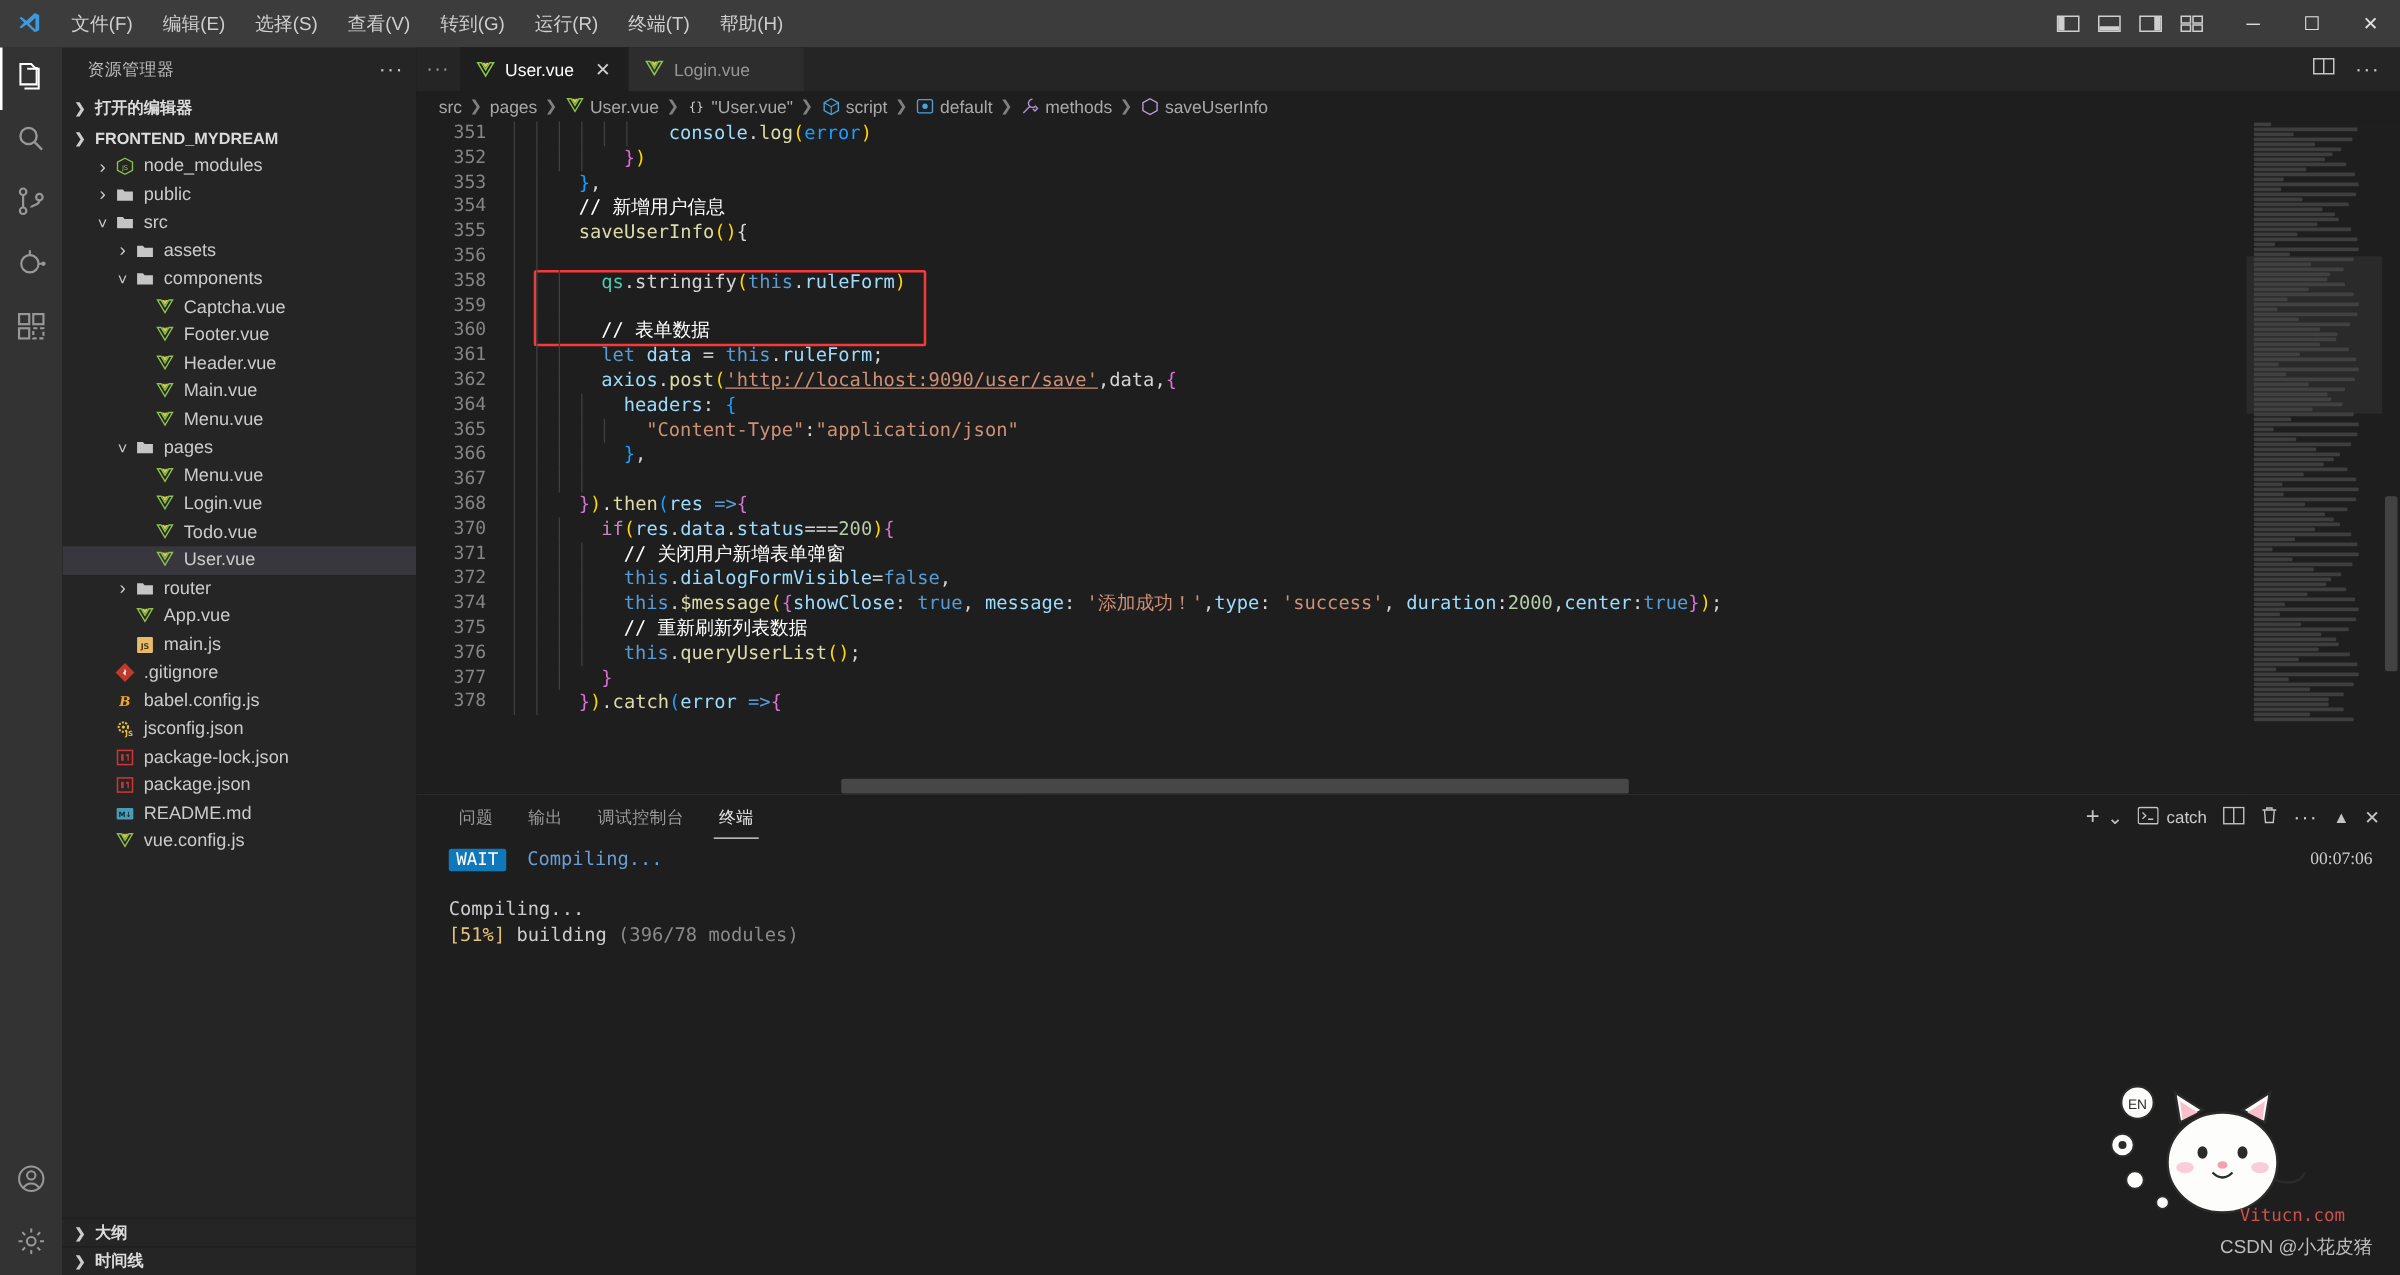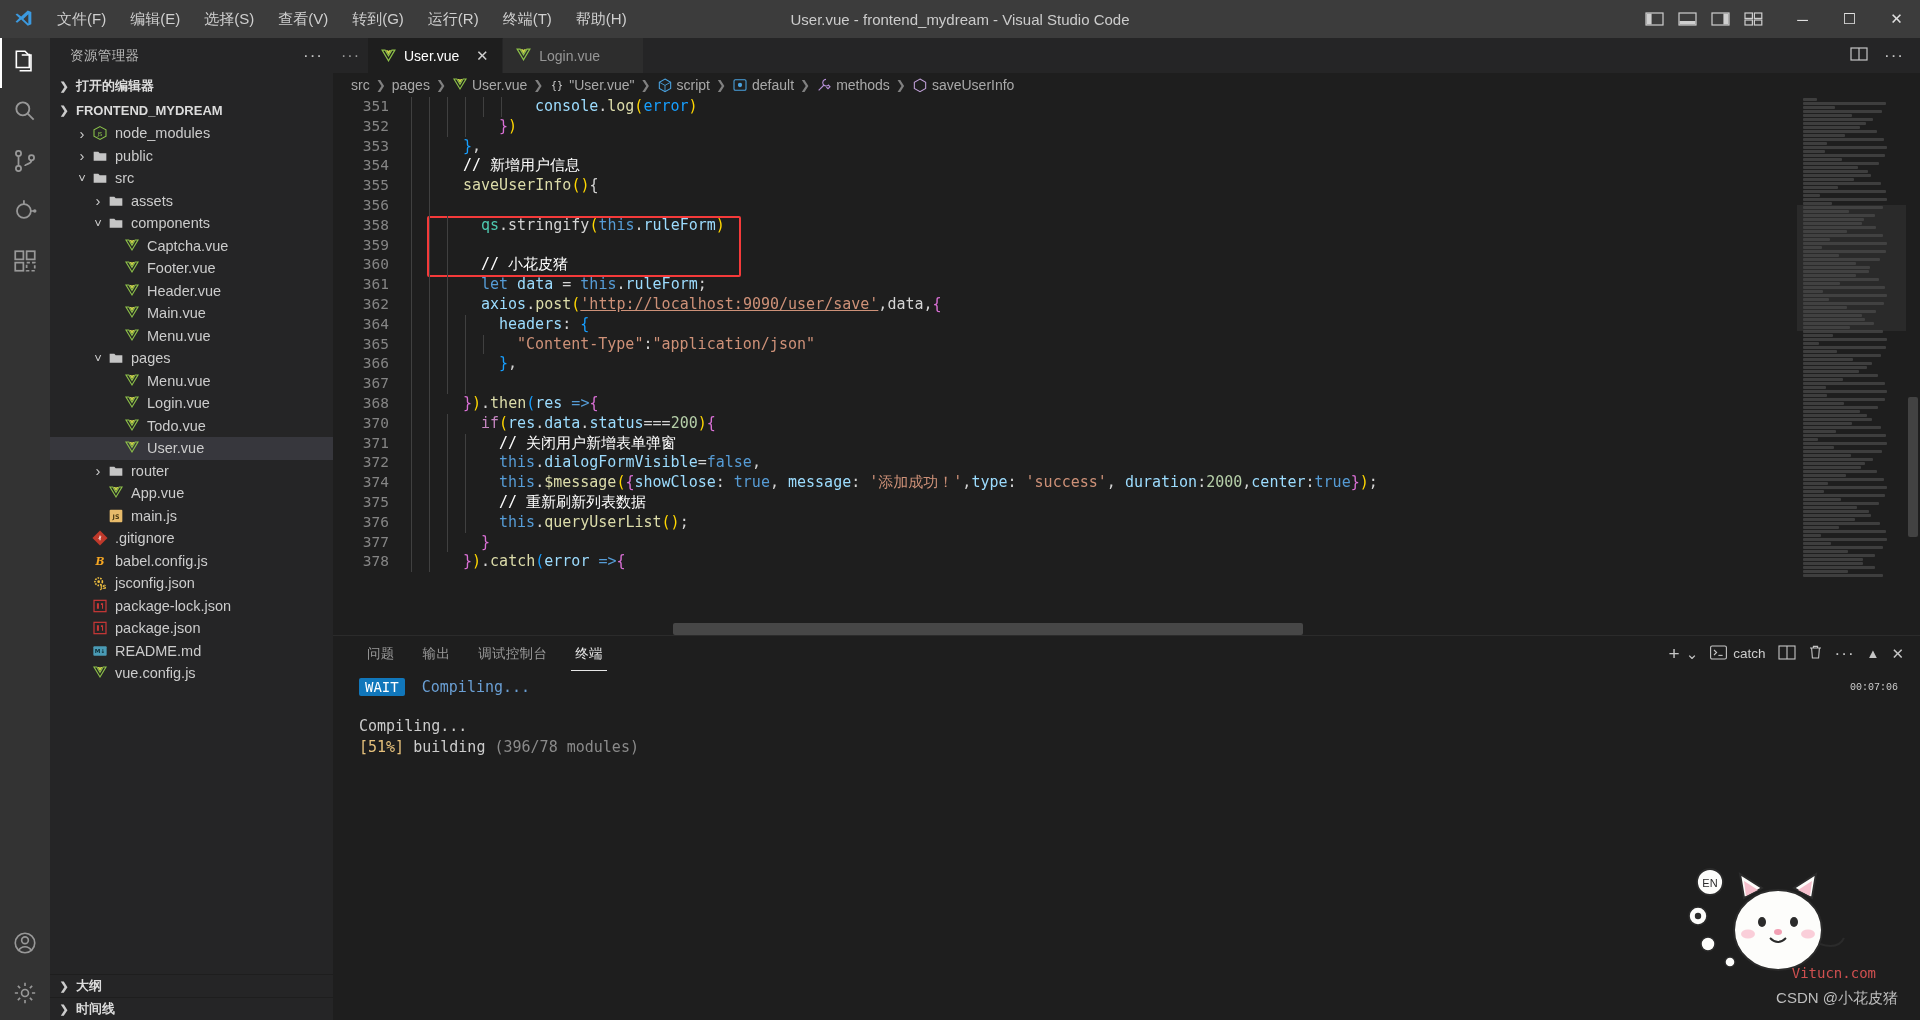--- a/index.html
+++ b/index.html
@@ -166,21 +166,21 @@
   .panel-actions { margin-left: auto; display: flex; align-items: center; gap: 12px; padding-right: 16px; color: #c5c5c5; font-size: 14px; }
   .term-select { display: flex; align-items: center; gap: 6px; font-size: 13.5px; color: #cccccc; }
   .panel-body {
     flex: 1; font-family: "DejaVu Sans Mono", monospace; font-size: 15px; line-height: 21px;
     padding: 6px 0 0 26px; color: #cccccc; position: relative; overflow: hidden;
   }
   .wait-badge { background:#1177bb; color:#ffffff; padding:1px 6px; font-size:14px; border-radius:2px;}
   .compiling { color: #6a9fd4; margin-left: 8px; }
   .pct { color: #e5c07b; }
   .modules { color: #8a8a8a; }
-  .clock { position: absolute; right: 22px; top: 6px; font-size: 10px; color: #cccccc; font-family: Liberation Mono, monospace; margin-left: 16px; }
+  .clock { position: absolute; right: 22px; top: 6px; font-size: 14px; color: #cccccc; font-family: Liberation Serif, serif; margin-left: 16px; }
 
   
   .mascot { position: absolute; right: 56px; bottom: 38px; width: 190px; height: 130px; }
   .wm { position: absolute; right: 22px; bottom: 12px; font-size: 15px; color: #bdbdbd; font-family: "Liberation Sans", sans-serif;}
   .wm-red { position:absolute; right: 44px; bottom: 36px; font-size: 14px; color:#d05050; }
 </style>
 </head>
 <body>
 
 <div class="app">
@@ -194,21 +194,20 @@
     <div class="menu" id="menubar">
         <div class="menu-item">文件(F)</div>
         <div class="menu-item">编辑(E)</div>
         <div class="menu-item">选择(S)</div>
         <div class="menu-item">查看(V)</div>
         <div class="menu-item">转到(G)</div>
         <div class="menu-item">运行(R)</div>
         <div class="menu-item">终端(T)</div>
         <div class="menu-item">帮助(H)</div>
       </div>
-    <div class="title-center">User.vue - frontend_mydream - Visual Studio Code</div>
     <div class="title-right">
       <div class="layout-icons">
         <span class="li">
           <svg width="19" height="16" viewBox="0 0 19 16">
               <rect x="1" y="2" width="17" height="12" fill="none" stroke="#cfcfcf" stroke-width="1.2"></rect>
               <rect x="1.6" y="2.6" width="5" height="10.8" fill="#cfcfcf"></rect>
             </svg>
         </span>
         <span class="li">
           <svg width="19" height="16" viewBox="0 0 19 16">
@@ -668,21 +667,21 @@
         <div class="code" id="codelines">
           <div class="redbox" id="redbox" style="top: 118.8px; height: 61.4px; left: 94px; width: 314px;"></div>
         <div class="cline"><span class="lno">351</span><span class="ctext" style="position: relative;"><span class="guide" style="left:0px;top:0"></span><span class="guide" style="left:18px;top:0"></span><span class="guide" style="left:36px;top:0"></span><span class="guide" style="left:54px;top:0"></span><span class="guide" style="left:72px;top:0"></span><span class="guide" style="left:90px;top:0"></span><span style="padding-left: 108px;"><span class="var">console</span><span class="op">.</span><span class="fn">log</span><span class="yel">(</span><span class="blu">error</span><span class="yel">)</span></span></span></div>
             <div class="cline"><span class="lno">352</span><span class="ctext" style="position: relative;"><span class="guide" style="left:0px;top:0"></span><span class="guide" style="left:18px;top:0"></span><span class="guide" style="left:36px;top:0"></span><span class="guide" style="left:54px;top:0"></span><span style="padding-left: 72px;"><span class="pnk">}</span><span class="yel">)</span></span></span></div>
             <div class="cline"><span class="lno">353</span><span class="ctext" style="position: relative;"><span class="guide" style="left:0px;top:0"></span><span class="guide" style="left:18px;top:0"></span><span style="padding-left: 36px;"><span class="blu">}</span><span class="op">,</span></span></span></div>
             <div class="cline"><span class="lno">354</span><span class="ctext" style="position: relative;"><span class="guide" style="left:0px;top:0"></span><span class="guide" style="left:18px;top:0"></span><span style="padding-left: 36px;"><span class="cmtg">// 新增用户信息</span></span></span></div>
             <div class="cline"><span class="lno">355</span><span class="ctext" style="position: relative;"><span class="guide" style="left:0px;top:0"></span><span class="guide" style="left:18px;top:0"></span><span style="padding-left: 36px;"><span class="fn">saveUserInfo</span><span class="yel">(</span><span class="yel">)</span><span class="op">{</span></span></span></div>
             <div class="cline"><span class="lno">356</span><span class="ctext" style="position: relative;"><span class="guide" style="left:0px;top:0"></span><span class="guide" style="left:18px;top:0"></span><span style="padding-left: 36px;"></span></span></div>
             <div class="cline"><span class="lno">358</span><span class="ctext" style="position: relative;"><span class="guide" style="left:0px;top:0"></span><span class="guide" style="left:18px;top:0"></span><span class="guide" style="left:36px;top:0"></span><span style="padding-left: 54px;"><span class="type">qs</span><span class="op">.</span><span class="op">stringify</span><span class="yel">(</span><span class="kw">this</span><span class="op">.</span><span class="var">ruleForm</span><span class="yel">)</span></span></span></div>
             <div class="cline"><span class="lno">359</span><span class="ctext" style="position: relative;"><span class="guide" style="left:0px;top:0"></span><span class="guide" style="left:18px;top:0"></span><span class="guide" style="left:36px;top:0"></span><span style="padding-left: 54px;"></span></span></div>
-            <div class="cline"><span class="lno">360</span><span class="ctext" style="position: relative;"><span class="guide" style="left:0px;top:0"></span><span class="guide" style="left:18px;top:0"></span><span class="guide" style="left:36px;top:0"></span><span style="padding-left: 54px;"><span class="cmtg">// 小花皮猪</span></span></span></div>
+            <div class="cline"><span class="lno">360</span><span class="ctext" style="position: relative;"><span class="guide" style="left:0px;top:0"></span><span class="guide" style="left:18px;top:0"></span><span class="guide" style="left:36px;top:0"></span><span style="padding-left: 54px;"><span class="cmtg">// 表单数据</span></span></span></div>
             <div class="cline"><span class="lno">361</span><span class="ctext" style="position: relative;"><span class="guide" style="left:0px;top:0"></span><span class="guide" style="left:18px;top:0"></span><span class="guide" style="left:36px;top:0"></span><span style="padding-left: 54px;"><span class="kw">let</span><span class="var"> data</span><span class="op"> = </span><span class="kw">this</span><span class="op">.</span><span class="var">ruleForm</span><span class="op">;</span></span></span></div>
             <div class="cline"><span class="lno">362</span><span class="ctext" style="position: relative;"><span class="guide" style="left:0px;top:0"></span><span class="guide" style="left:18px;top:0"></span><span class="guide" style="left:36px;top:0"></span><span style="padding-left: 54px;"><span class="var">axios</span><span class="op">.</span><span class="fn">post</span><span class="yel">(</span><span class="url">'http://localhost:9090/user/save'</span><span class="op">,data,</span><span class="pnk">{</span></span></span></div>
             <div class="cline"><span class="lno">364</span><span class="ctext" style="position: relative;"><span class="guide" style="left:0px;top:0"></span><span class="guide" style="left:18px;top:0"></span><span class="guide" style="left:36px;top:0"></span><span class="guide" style="left:54px;top:0"></span><span style="padding-left: 72px;"><span class="var">headers</span><span class="op">: </span><span class="blu">{</span></span></span></div>
             <div class="cline"><span class="lno">365</span><span class="ctext" style="position: relative;"><span class="guide" style="left:0px;top:0"></span><span class="guide" style="left:18px;top:0"></span><span class="guide" style="left:36px;top:0"></span><span class="guide" style="left:54px;top:0"></span><span class="guide" style="left:72px;top:0"></span><span style="padding-left: 90px;"><span class="str">"Content-Type"</span><span class="op">:</span><span class="str">"application/json"</span></span></span></div>
             <div class="cline"><span class="lno">366</span><span class="ctext" style="position: relative;"><span class="guide" style="left:0px;top:0"></span><span class="guide" style="left:18px;top:0"></span><span class="guide" style="left:36px;top:0"></span><span class="guide" style="left:54px;top:0"></span><span style="padding-left: 72px;"><span class="blu">}</span><span class="op">,</span></span></span></div>
             <div class="cline"><span class="lno">367</span><span class="ctext" style="position: relative;"><span class="guide" style="left:0px;top:0"></span><span class="guide" style="left:18px;top:0"></span><span class="guide" style="left:36px;top:0"></span><span class="guide" style="left:54px;top:0"></span><span style="padding-left: 72px;"></span></span></div>
             <div class="cline"><span class="lno">368</span><span class="ctext" style="position: relative;"><span class="guide" style="left:0px;top:0"></span><span class="guide" style="left:18px;top:0"></span><span style="padding-left: 36px;"><span class="pnk">}</span><span class="yel">)</span><span class="op">.</span><span class="fn">then</span><span class="blu">(</span><span class="var">res</span><span class="kw"> =&gt;</span><span class="pnk">{</span></span></span></div>
             <div class="cline"><span class="lno">370</span><span class="ctext" style="position: relative;"><span class="guide" style="left:0px;top:0"></span><span class="guide" style="left:18px;top:0"></span><span class="guide" style="left:36px;top:0"></span><span style="padding-left: 54px;"><span class="ctrl">if</span><span class="yel">(</span><span class="var">res</span><span class="op">.</span><span class="var">data</span><span class="op">.</span><span class="var">status</span><span class="op">===</span><span class="num">200</span><span class="yel">)</span><span class="pnk">{</span></span></span></div>
             <div class="cline"><span class="lno">371</span><span class="ctext" style="position: relative;"><span class="guide" style="left:0px;top:0"></span><span class="guide" style="left:18px;top:0"></span><span class="guide" style="left:36px;top:0"></span><span class="guide" style="left:54px;top:0"></span><span style="padding-left: 72px;"><span class="cmtg">// 关闭用户新增表单弹窗</span></span></span></div>
             <div class="cline"><span class="lno">372</span><span class="ctext" style="position: relative;"><span class="guide" style="left:0px;top:0"></span><span class="guide" style="left:18px;top:0"></span><span class="guide" style="left:36px;top:0"></span><span class="guide" style="left:54px;top:0"></span><span style="padding-left: 72px;"><span class="kw">this</span><span class="op">.</span><span class="var">dialogFormVisible</span><span class="op">=</span><span class="kw">false</span><span class="op">,</span></span></span></div>

